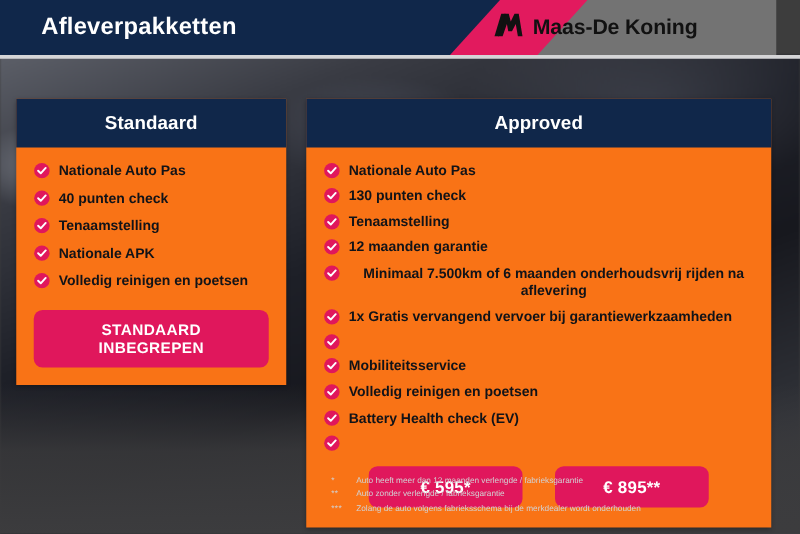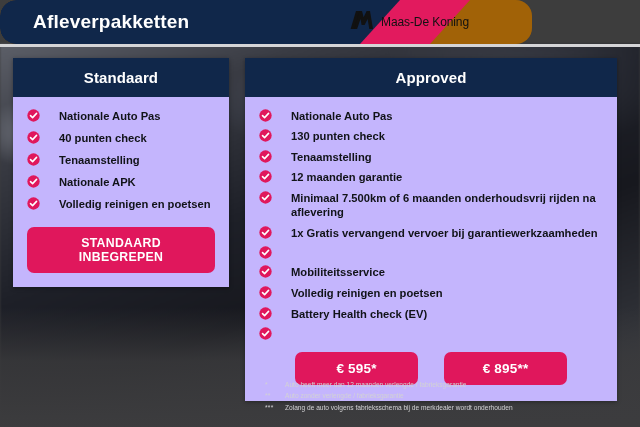--- a/index.html
+++ b/index.html
@@ -33,25 +33,24 @@
     position: absolute;
     left: 0; bottom: 0;
     width: 640px; height: 120px;
     background: linear-gradient(to bottom, rgba(52,52,54,0) 0%, rgba(58,58,60,0.85) 45%, #3c3c3e 100%);
   }
 
   
   .header {
     position: absolute;
     left: 0; top: 0;
-    width: 532px; height: 44px;
-    background: #a16207;
+    width: 621px; height: 44px;
+    background: #737373;
     overflow: hidden;
     z-index: 5;
-    border-radius: 16px;
   }
   .header-navy {
     position: absolute;
     left: 0; top: 0;
     width: 420px; height: 44px;
     background: #10274a;
     clip-path: polygon(0 0, 420px 0, 380px 44px, 0 44px);
   }
   .header-pink {
     position: absolute;
@@ -75,39 +74,40 @@
     position: absolute;
     right: 63px; top: 0;
     height: 44px;
     display: flex;
     align-items: center;
     gap: 7px;
   }
   .brand-mark { display: block; }
   .brand-name {
     color: #111111;
-    font-size: 12px;
-    font-weight: normal;
+    font-size: 17px;
+    font-weight: bold;
     letter-spacing: -0.1px;
     white-space: nowrap;
   }
   .header-underline {
     position: absolute;
     left: 0; top: 44px;
     width: 640px; height: 3px;
     background: #d5d5d7;
     z-index: 6;
   }
 
   
   .card {
     position: absolute;
-    background: #c4b5fd;
+    background: #f97316;
     z-index: 4;
     box-shadow: 0 1px 4px rgba(0,0,0,0.35);
+    margin-top: 21px;
   }
   .card-std   { left: 13px;  top: 58px; width: 216px; }
   .card-appr  { left: 245px; top: 58px; width: 372px; }
 
   .card-head {
     background: #10274a;
     color: #ffffff;
     text-align: center;
     font-size: 15px;
     font-weight: bold;
@@ -121,26 +121,27 @@
   .card-appr .card-body { padding: 11px 0 10px 0; }
 
   ul.feature-list {
     list-style: none;
     margin: 0;
     padding: 0 10px 0 14px;
   }
   ul.feature-list li {
     display: flex;
     align-items: flex-start;
-    gap: 19px;
+    gap: 7px;
     margin: 0 0 7px 0;
     color: #111318;
     font-size: 11.2px;
     font-weight: bold;
     line-height: 1.30;
+    text-align: center;
   }
   .card-appr ul.feature-list li { margin-bottom: 5.5px; }
   ul.feature-list li:last-child { margin-bottom: 0; }
 
   .check-icon {
     flex: 0 0 auto;
     width: 13px; height: 13px;
     margin-top: 0.5px;
   }
   .feat-text { padding-top: 0.5px; }

